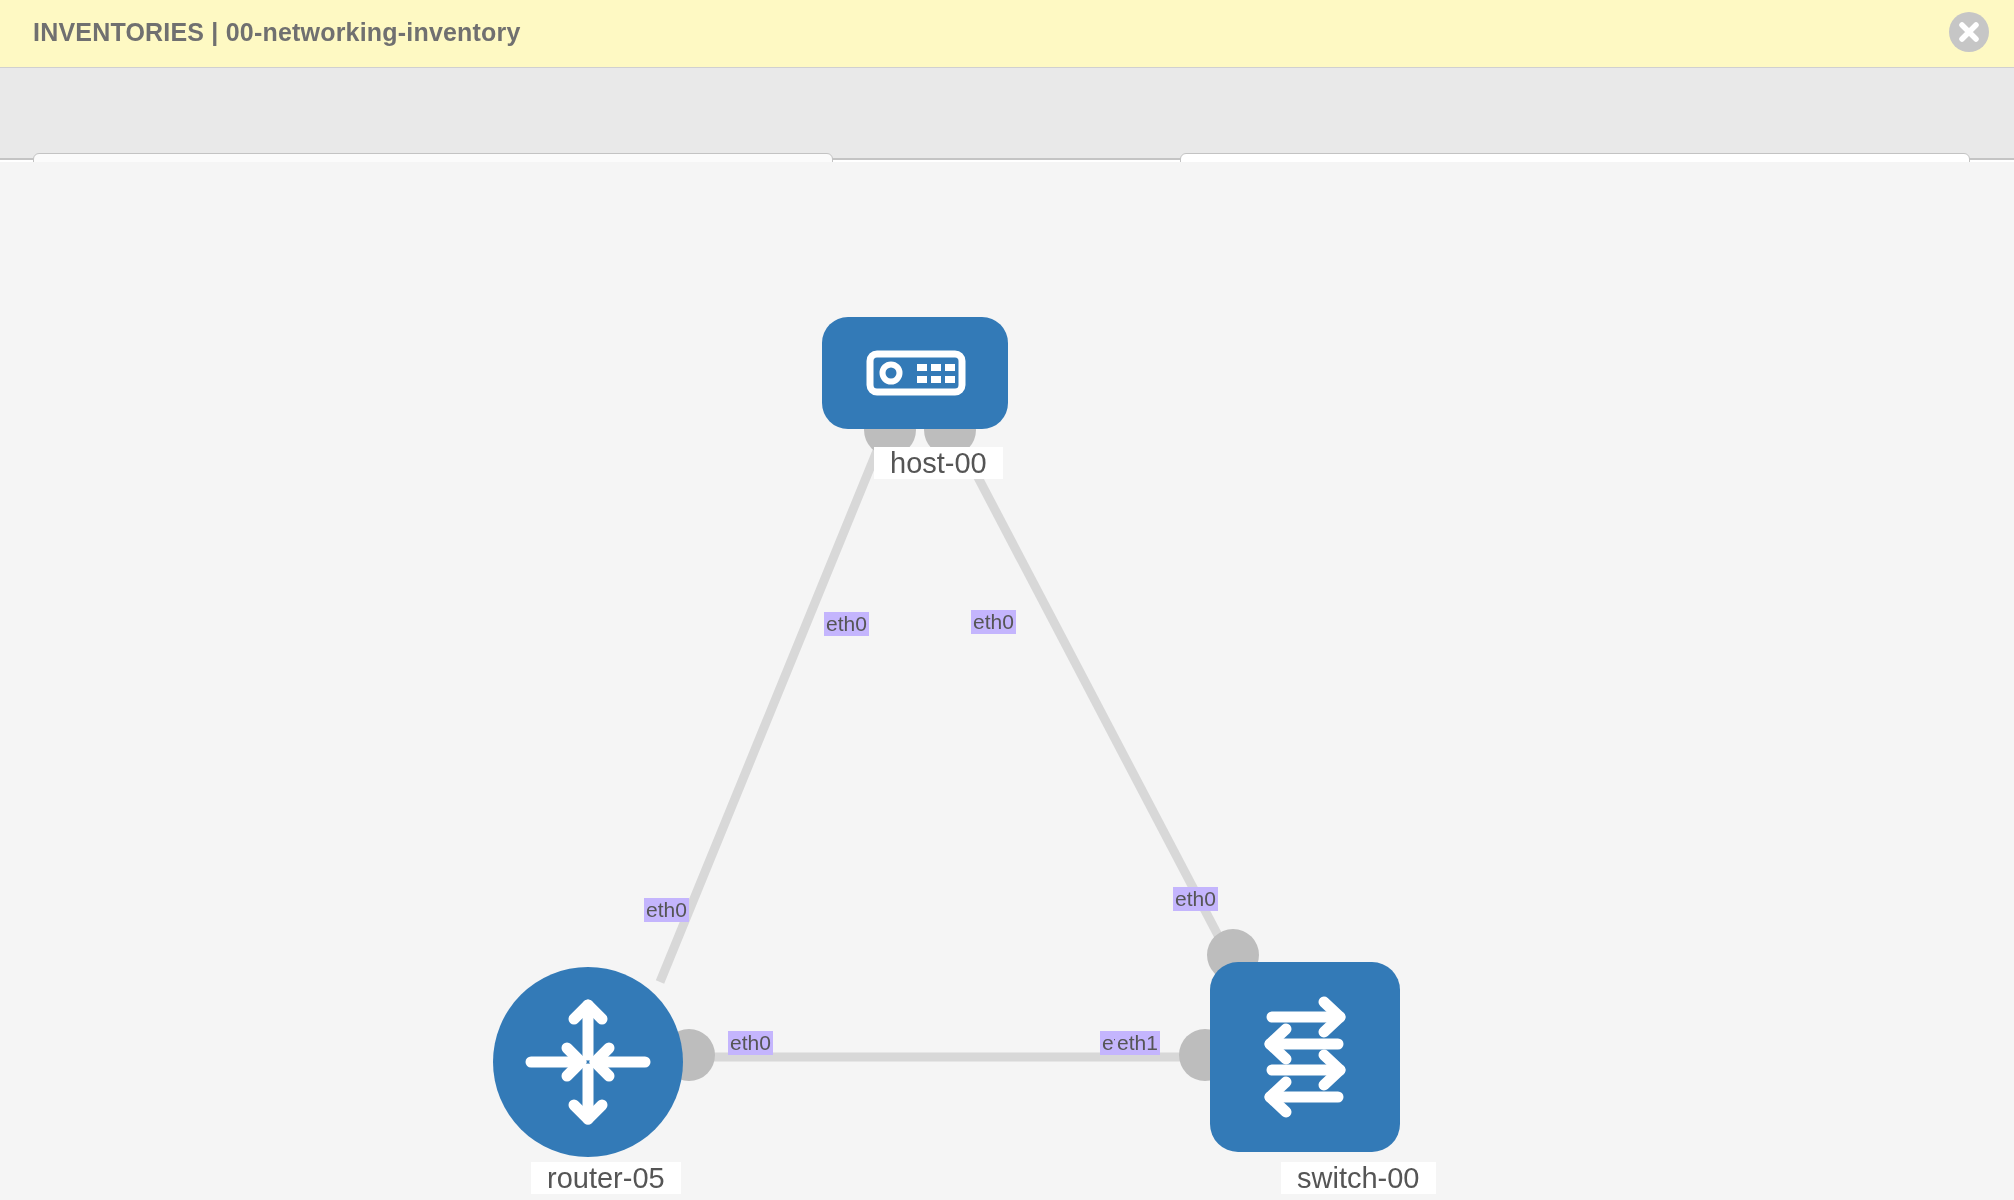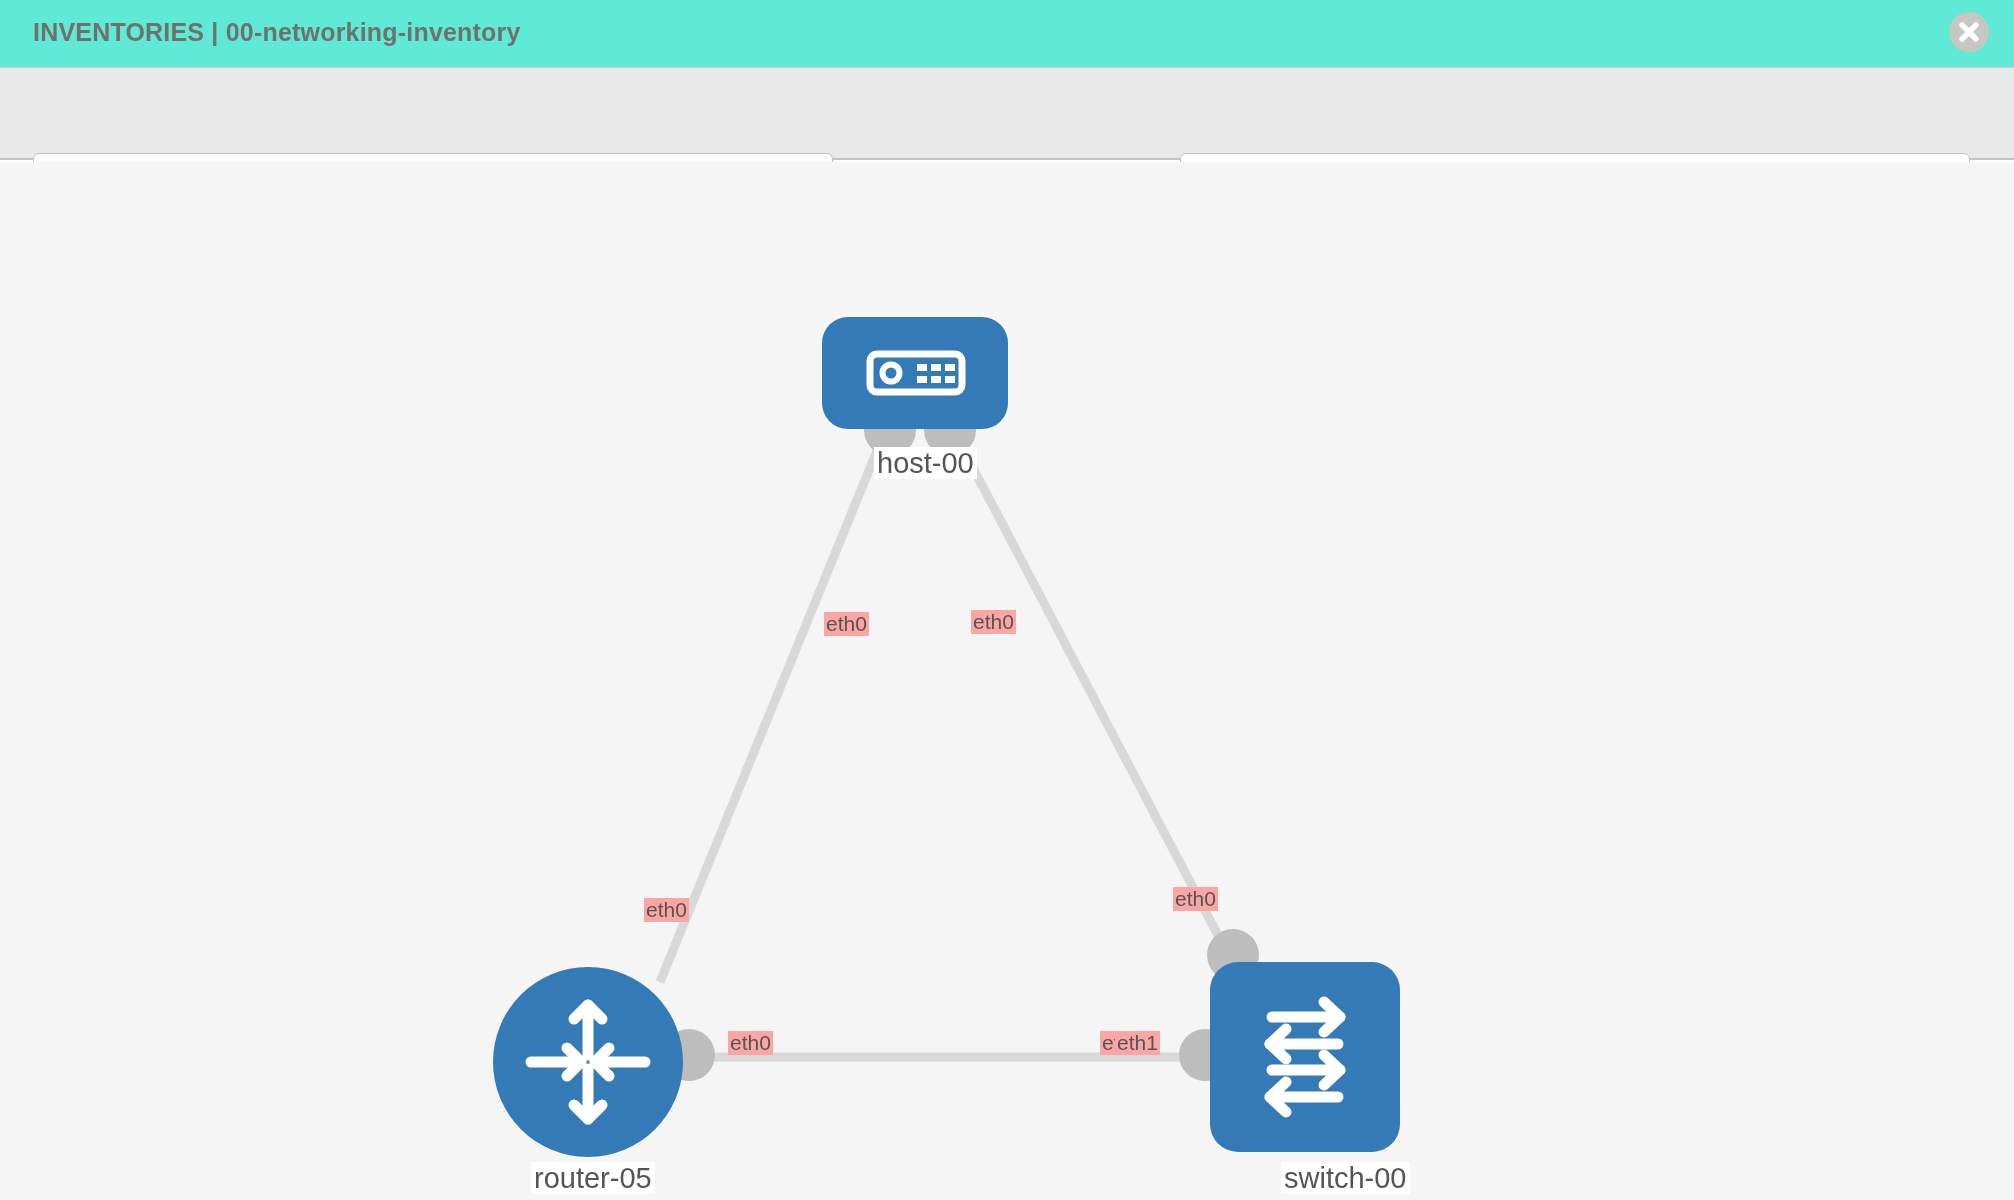--- a/index.html
+++ b/index.html
@@ -18,21 +18,21 @@
     height: 1200px;
     background: #ffffff;
   }
 
   
   .header {
     position: absolute;
     left: 0; top: 0;
     width: 2014px;
     height: 68px;
-    background: #5eead4;
+    background: #fef9c3;
     border-bottom: 1px solid #d0d0d0;
   }
 
   .header-title {
     position: absolute;
     left: 33px;
     top: 18px;
     font-size: 25px;
     font-weight: bold;
     color: #707070;
@@ -158,33 +158,33 @@
   
   .node-switch { left: 1210px; top: 800px; width: 190px; height: 190px; }
   .node-switch .node-shape { width: 190px; height: 190px; border-radius: 28px; }
 
   .node-label {
     position: absolute;
     white-space: nowrap;
     font-size: 29px;
     color: #555555;
     background: #ffffff;
-    padding: 0 3px;
+    padding: 0 16px;
     line-height: 1.12;
   }
   .label-host   { left: 874px; top: 285px; }
   .label-router { left: 531px; top: 1000px; }
   .label-switch { left: 1245px; top: 1000px; margin-left: 36px; }
 
   .port-label {
     position: absolute;
     white-space: nowrap;
     font-size: 21px;
     color: #555555;
-    background: #fca5a5;
+    background: #c4b5fd;
     padding: 0 2px;
     line-height: 1.15;
   }
   .pl-host-left   { left: 824px;  top: 450px; }
   .pl-host-right  { left: 971px;  top: 448px; }
   .pl-router-up   { left: 644px;  top: 736px; }
   .pl-router-rt   { left: 728px;  top: 869px; }
   .pl-switch-up   { left: 1173px; top: 725px; }
   .pl-switch-lt-a { left: 1100px; top: 869px; }
   .pl-switch-lt-b { left: 1115px; top: 869px; }

